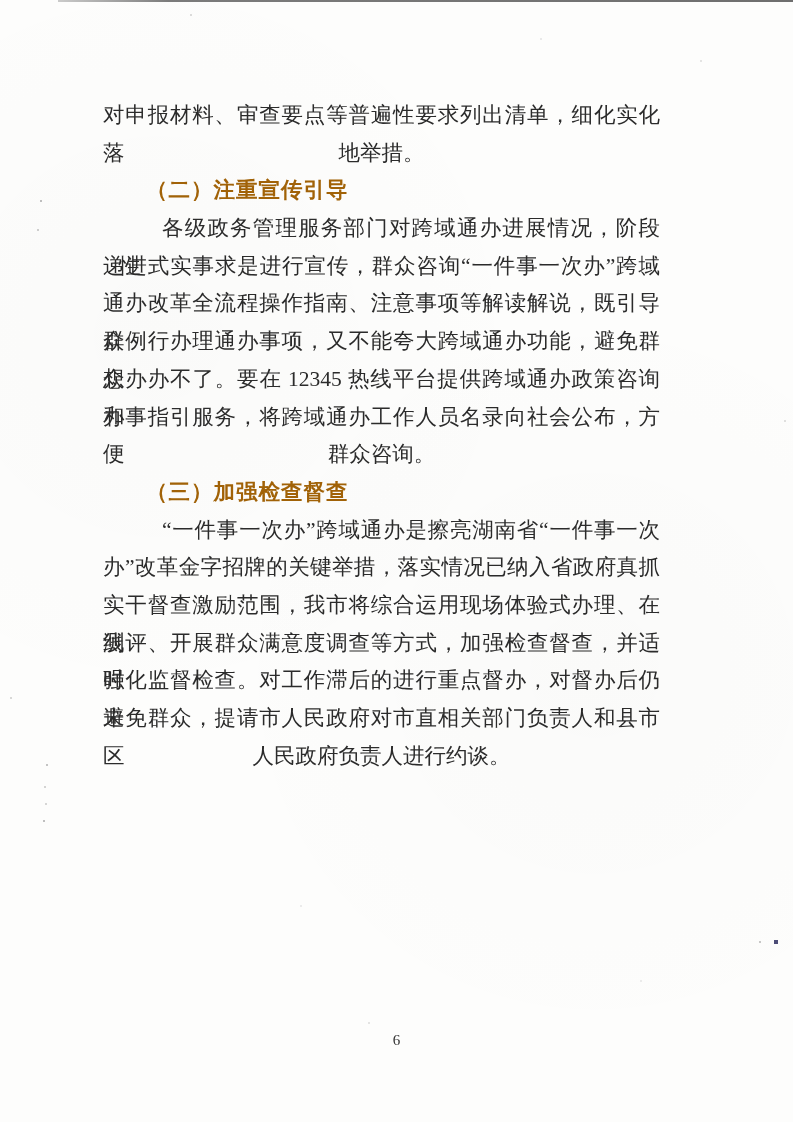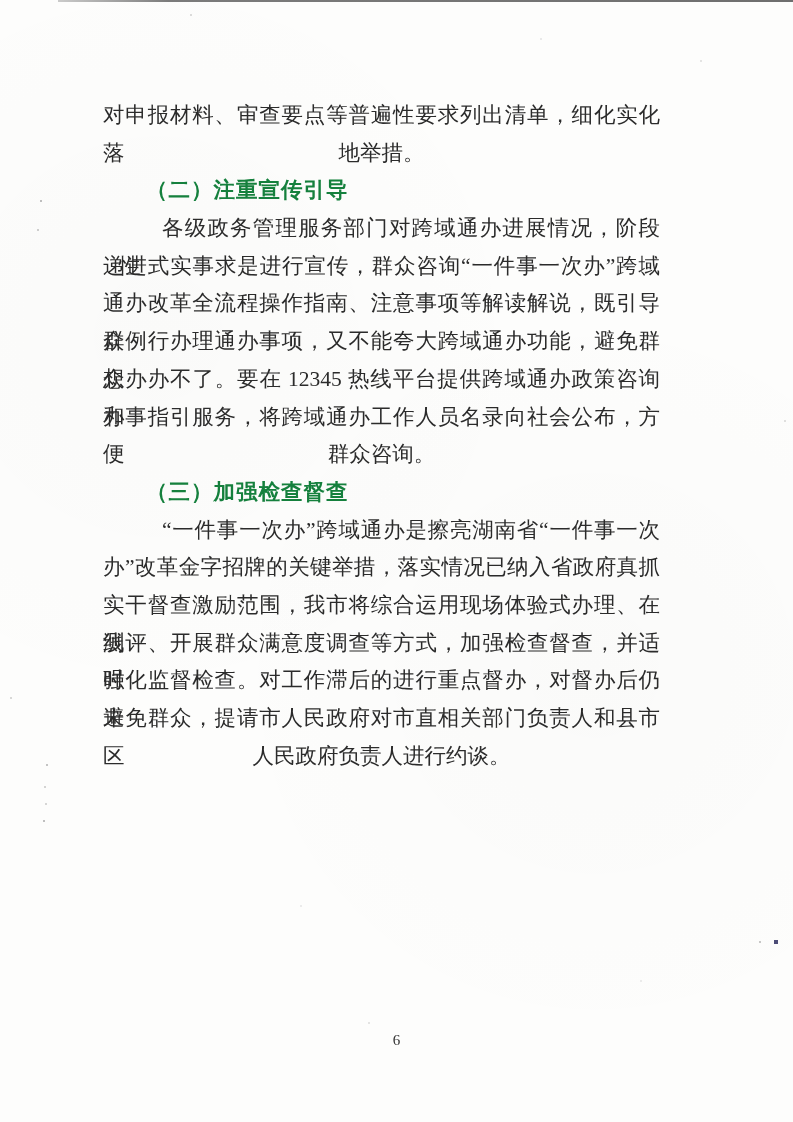--- a/index.html
+++ b/index.html
@@ -77,21 +77,21 @@
   }
   .eline {
     text-align: center;
   }
   .indent {
     text-indent: 2em;
     margin-left: 16px;
   }
   .heading {
     font-weight: bold;
-    color: #15803d;
+    color: #a16207;
     text-indent: 2em;
     letter-spacing: 1px;
   }
   .page-number {
     position: absolute;
     top: 1032px;
     left: 0;
     width: 100%;
     text-align: center;
     font-size: 15px;

